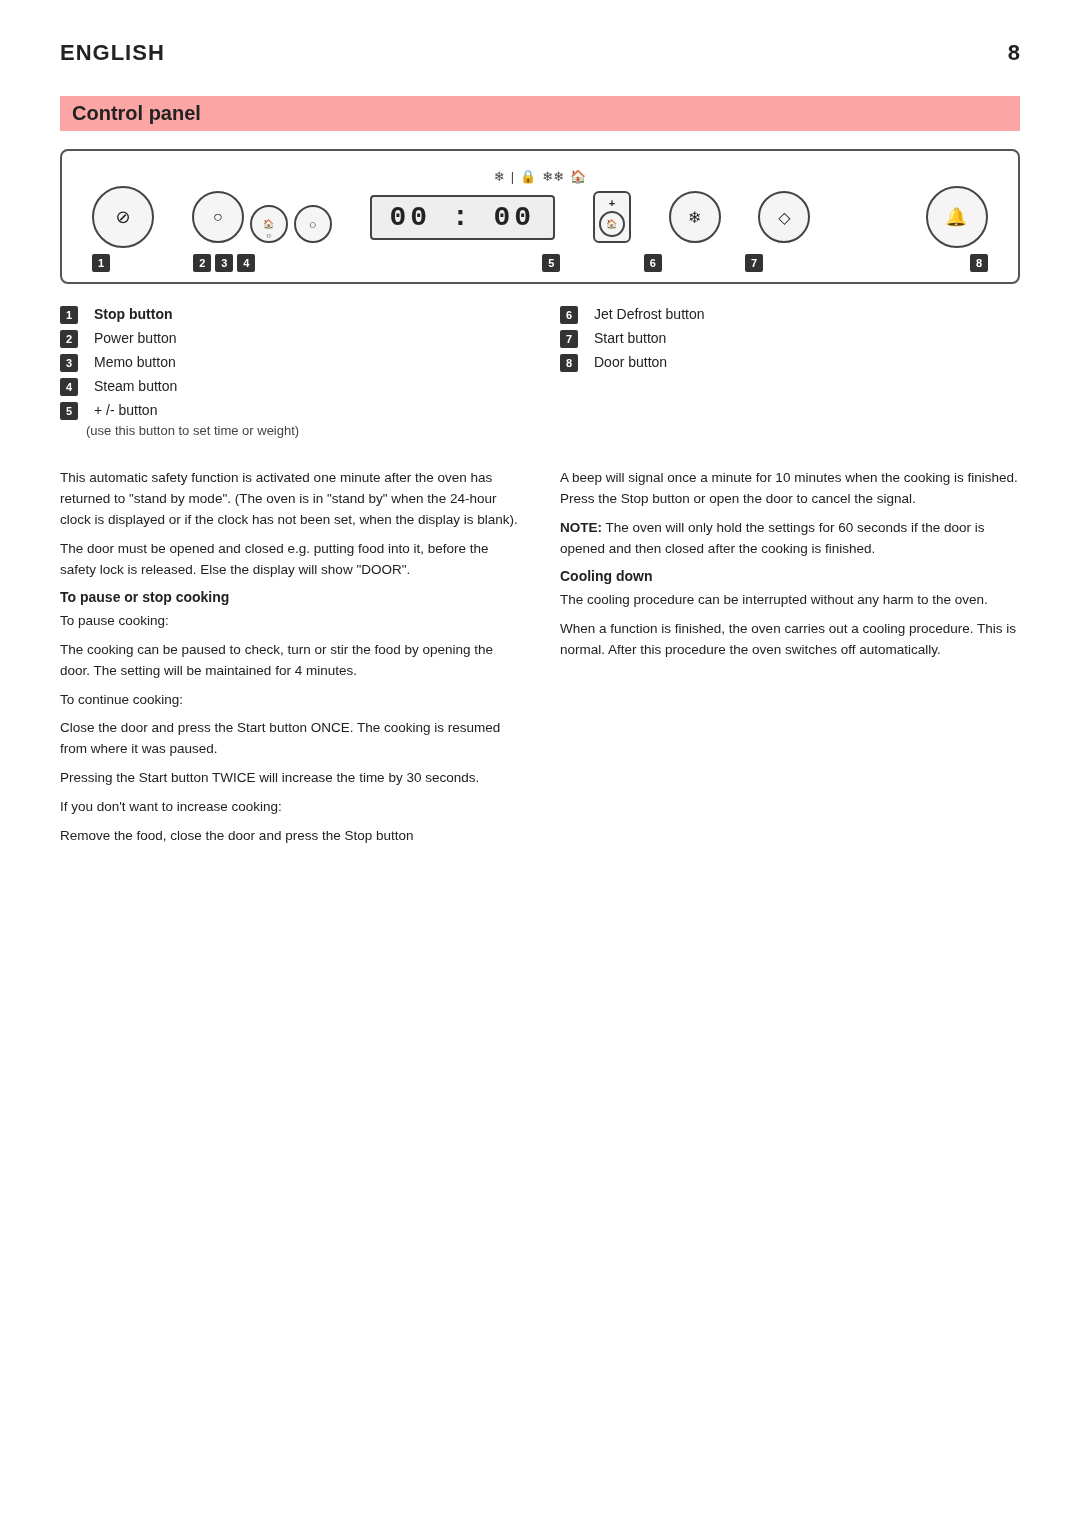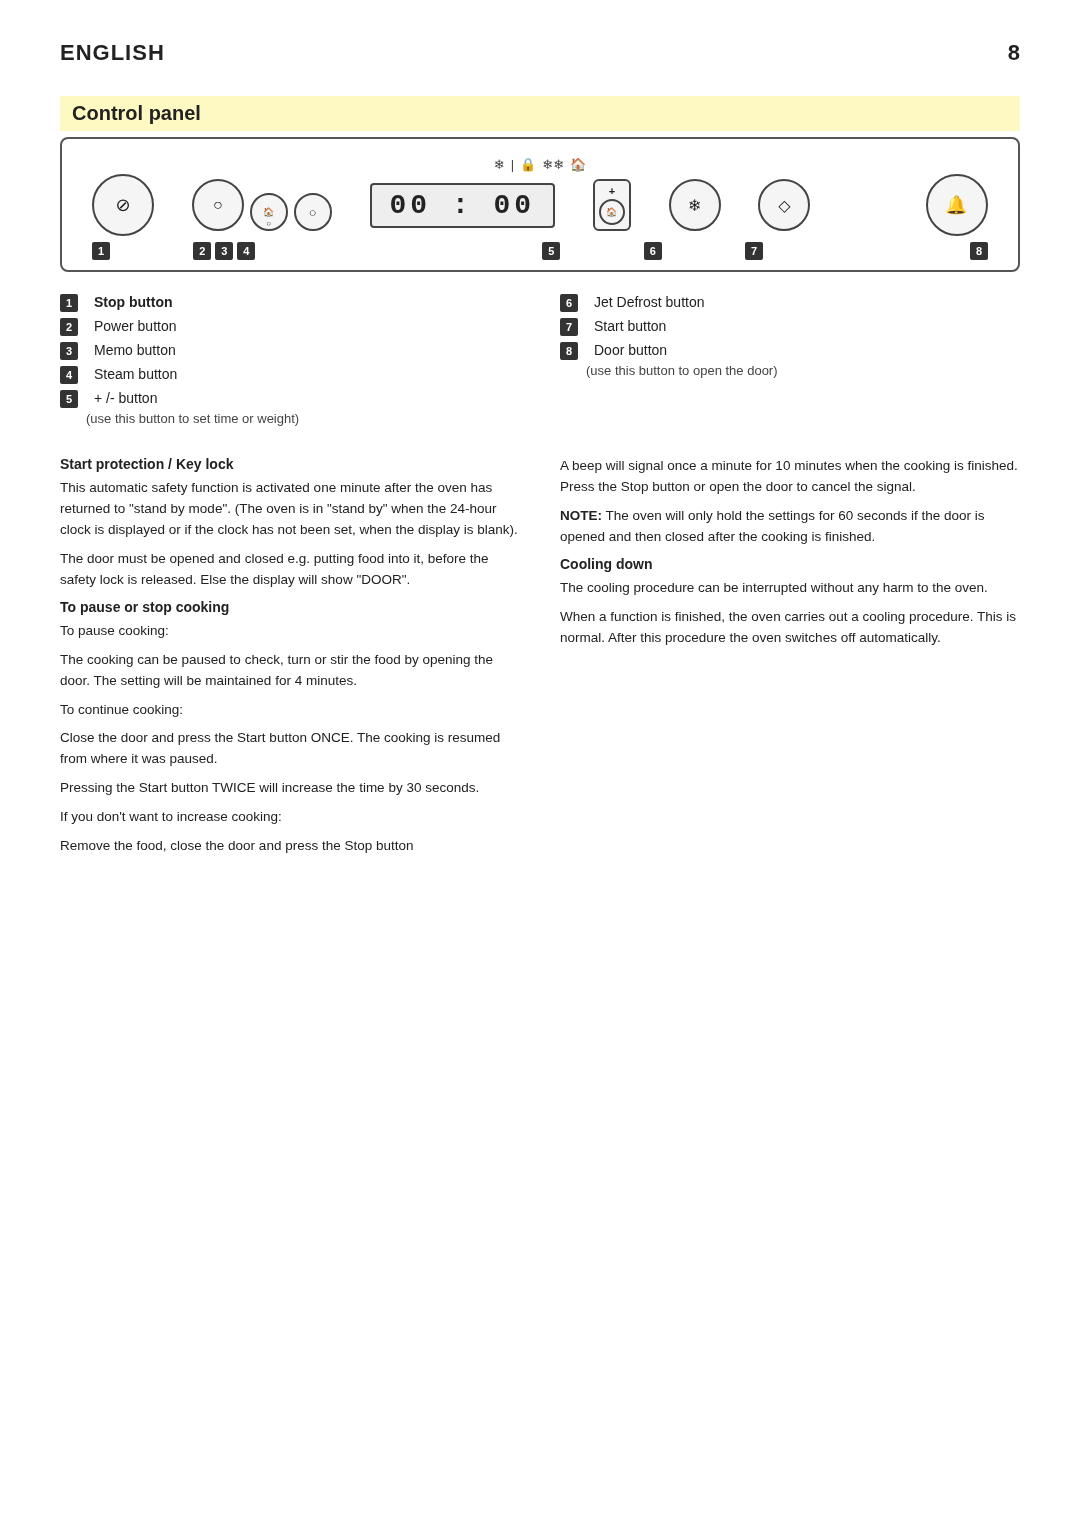--- a/index.html
+++ b/index.html
@@ -26,25 +26,25 @@
       letter-spacing: 1px;
       text-transform: uppercase;
     }
     .page-number {
       font-size: 22px;
       font-weight: 900;
     }
 
     
     .section-heading {
-      background: #fef9c3;
+      background: #fca5a5;
       font-size: 20px;
       font-weight: 700;
       padding: 6px 12px;
-      margin-bottom: 6px;
+      margin-bottom: 18px;
     }
 
     
     .control-panel-diagram {
       border: 2px solid #555;
       border-radius: 8px;
       padding: 18px 20px 10px;
       margin-bottom: 20px;
       position: relative;
       background: #fff;
@@ -371,33 +371,31 @@
         <span style="margin-left:8px;">Jet Defrost button</span>
       </div>
       <div class="legend-item">
         <span class="num-badge">7</span>
         <span style="margin-left:8px;">Start button</span>
       </div>
       <div class="legend-item">
         <span class="num-badge">8</span>
         <span style="margin-left:8px;">Door button</span>
       </div>
-      <div class="legend-sub">(use this button to open the door)</div>
     </div>
   </div>
 </div>
 
 <div>
 
   <div class="daily-use-content">
 
     <div class="daily-col">
 
       <div>
-        <div class="subsection-title">Start protection / Key lock</div>
         <p>This automatic safety function is activated one minute after the oven has returned to "stand by mode". (The oven is in "stand by" when the 24-hour clock is displayed or if the clock has not been set, when the display is blank).</p>
         <p>The door must be opened and closed e.g. putting food into it, before the safety lock is released. Else the display will show "DOOR".</p>
       </div>
 
       <div>
         <div class="subsection-title">To pause or stop cooking</div>
         <p>To pause cooking:</p>
         <p>The cooking can be paused to check, turn or stir the food by opening the door. The setting will be maintained for 4 minutes.</p>
         <p>To continue cooking:</p>
         <p>Close the door and press the Start button ONCE. The cooking is resumed from where it was paused.</p>

